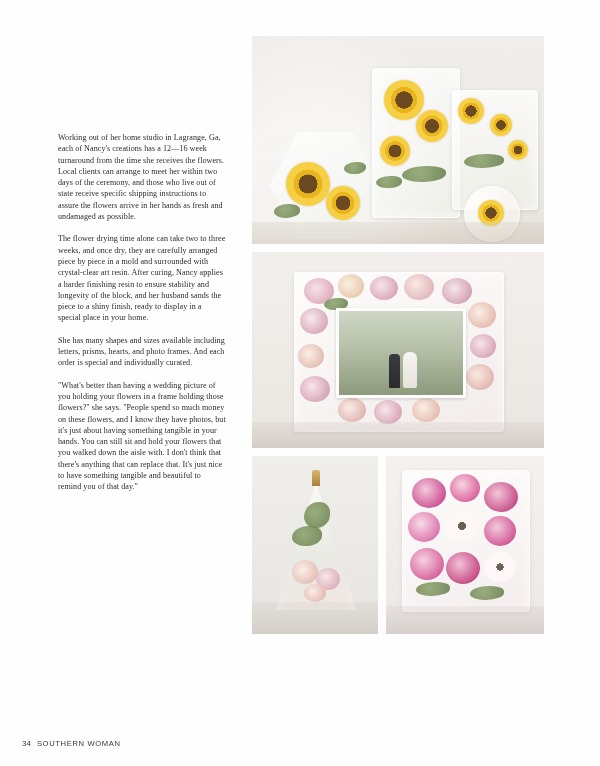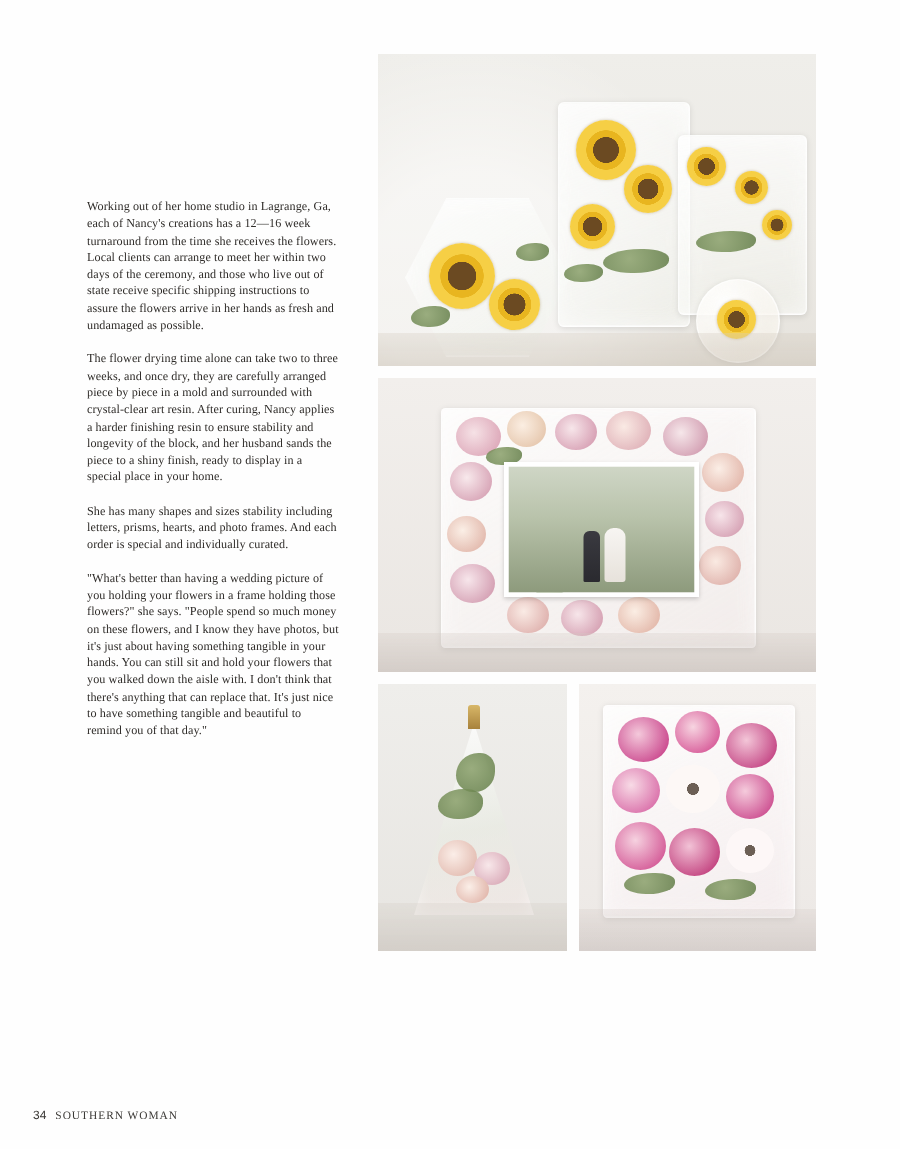--- a/index.html
+++ b/index.html
@@ -164,35 +164,35 @@
     display: flex;
     align-items: baseline;
     gap: 6px;
   }
   .folio {
     font-family: "Liberation Sans", sans-serif;
     font-size: 8px;
     color: #3b3936;
   }
   .masthead {
-    font-family: Liberation Serif, serif;
+    font-family: Liberation Sans, sans-serif;
     font-size: 7.6px;
     letter-spacing: 0.65px;
     color: #3b3936;
   }
 </style>
 </head>
 <body>
 
 <div class="page">
 
   <div class="text-col">
     <p class="para">Working out of her home studio in Lagrange, Ga, each of Nancy's creations has a 12—16 week turnaround from the time she receives the flowers. Local clients can arrange to meet her within two days of the ceremony, and those who live out of state receive specific shipping instructions to assure the flowers arrive in her hands as fresh and undamaged as possible.</p>
     <p class="para">The flower drying time alone can take two to three weeks, and once dry, they are carefully arranged piece by piece in a mold and surrounded with crystal-clear art resin. After curing, Nancy applies a harder finishing resin to ensure stability and longevity of the block, and her husband sands the piece to a shiny finish, ready to display in a special place in your home.</p>
-    <p class="para">She has many shapes and sizes stability including letters, prisms, hearts, and photo frames. And each order is special and individually curated.</p>
+    <p class="para">She has many shapes and sizes available including letters, prisms, hearts, and photo frames. And each order is special and individually curated.</p>
     <p class="para quote">"What's better than having a wedding picture of you holding your flowers in a frame holding those flowers?" she says. "People spend so much money on these flowers, and I know they have photos, but it's just about having something tangible in your hands. You can still sit and hold your flowers that you walked down the aisle with. I don't think that there's anything that can replace that. It's just nice to have something tangible and beautiful to remind you of that day."</p>
   </div>
 
   <div class="img" id="img-sunflowers">
 
     <div class="resin-edge" style="left:18px; top:96px; width:108px; height:104px; border-radius:10px;
                 clip-path: polygon(25% 0, 75% 0, 100% 50%, 75% 100%, 25% 100%, 0 50%);
                 background: linear-gradient(150deg, rgba(255,255,255,0.75), rgba(236,240,232,0.45));"></div>
     <div class="sunflower" style="left:34px; top:126px; width:44px; height:44px;"></div>
     <div class="sunflower" style="left:74px; top:150px; width:34px; height:34px;"></div>

